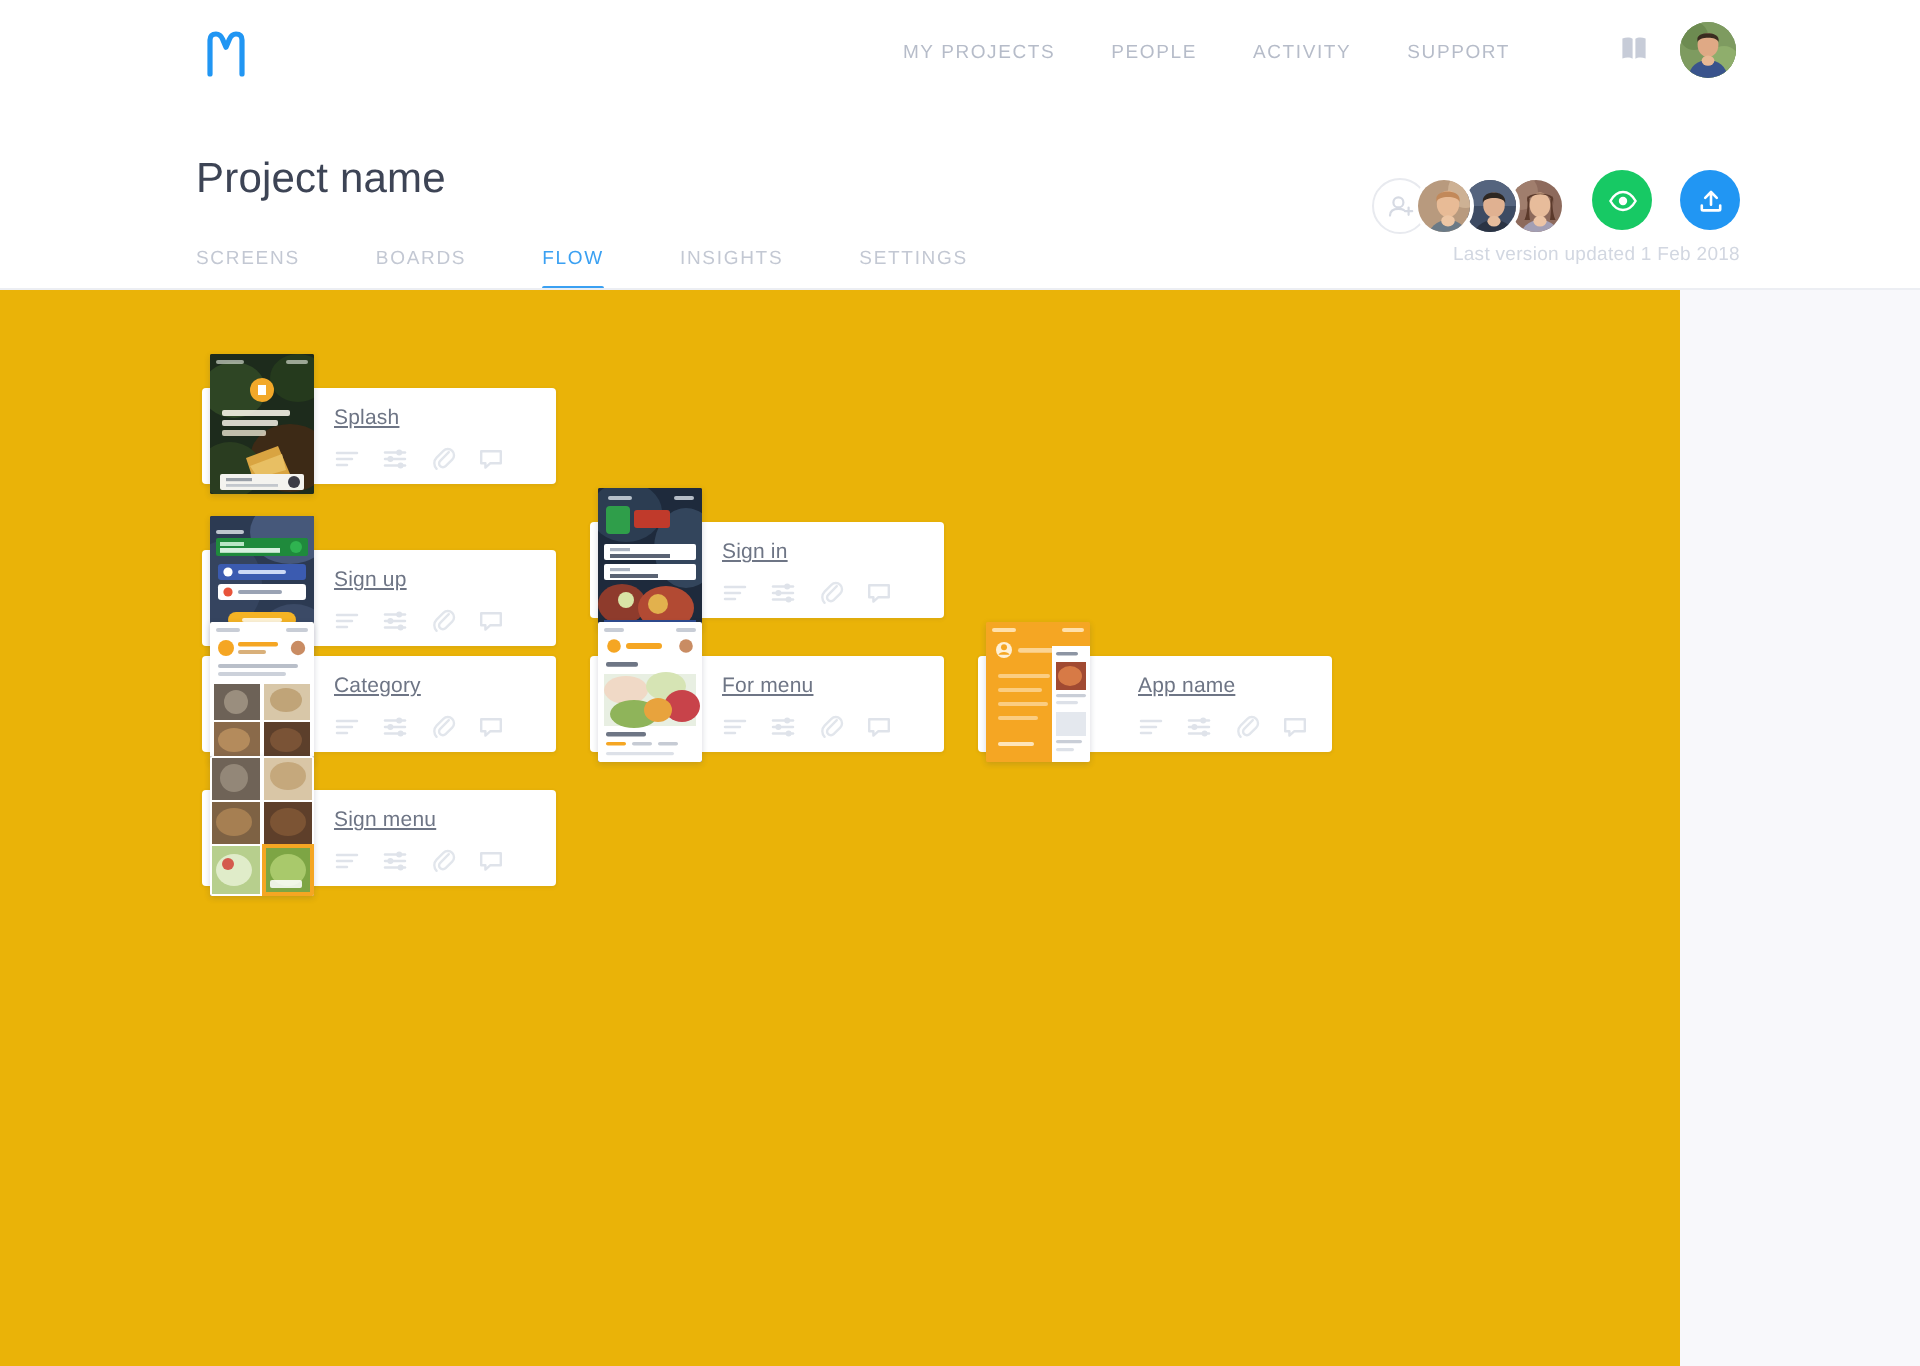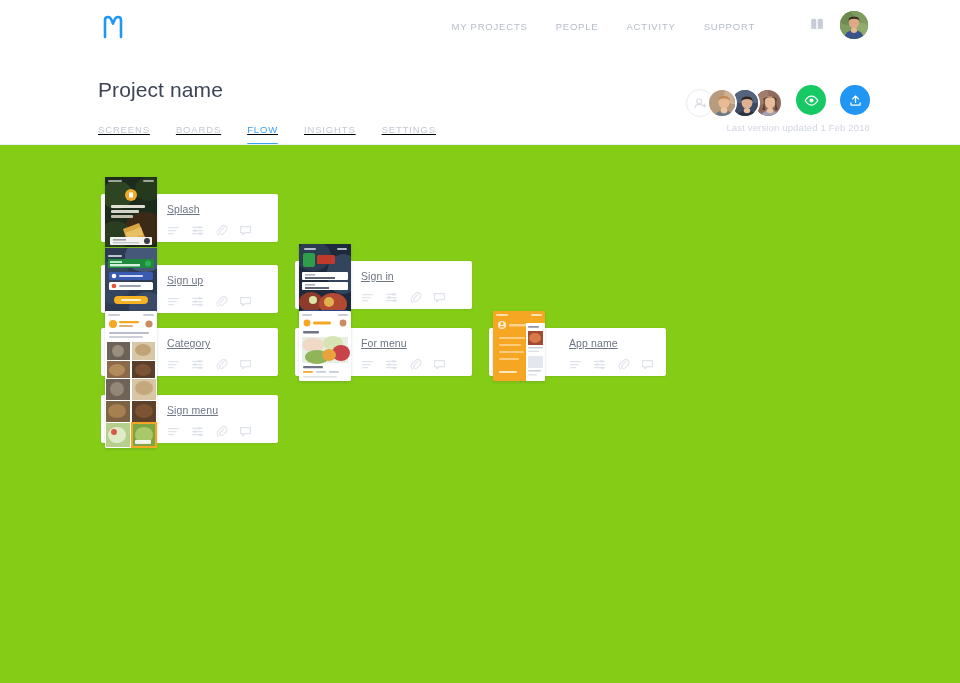--- a/index.html
+++ b/index.html
@@ -2,21 +2,21 @@
 <html><head>
 <meta charset="utf-8">
 <style>
   * { box-sizing: border-box; margin: 0; padding: 0; }
   html, body {
     width: 960px; height: 683px;
     font-family: "Liberation Sans", sans-serif;
     background: #f8f8fb;
     overflow: hidden;
   }
-  .page { position: relative; width: 960px; height: 683px; background: #84cc16; }
+  .page { position: relative; width: 840px; height: 683px; background: #eab308; }
 
   
   .header {
     position: absolute; top: 0; left: 0;
     width: 960px; height: 145px;
     background: #ffffff;
   }
   .topbar {
     position: absolute; top: 0; left: 0; width: 960px; height: 56px;
     display: flex; align-items: center;
@@ -77,21 +77,21 @@
     width: 30px; height: 30px; border-radius: 50%;
     display: flex; align-items: center; justify-content: center;
     cursor: pointer; border: none;
   }
   .btn-preview { right: 134px; background: #17c964; }
   .btn-upload  { right: 90px;  background: #2196f3; }
 
   
   .tabs {
     position: absolute; left: 98px; bottom: 0;
-    display: flex; align-items: flex-end; gap: 26px; height: 40px; text-decoration: underline;
+    display: flex; align-items: flex-end; gap: 38px; height: 40px;
   }
   .tab {
     font-size: 9.5px; letter-spacing: 0.85px; color: #c3c8d3;
     text-transform: uppercase; cursor: pointer;
     padding-bottom: 10px; position: relative;
   }
   .tab.active { color: #3aa0f2; }
   .tab.active:after {
     content: ""; position: absolute; left: 0; right: 0; bottom: 0;
     height: 2px; background: #3aa0f2; border-radius: 1px;
@@ -312,21 +312,21 @@
           </span>
           <span class="cico">
             <svg width="13" height="13" viewBox="0 0 13 13">
                 <path d="M1.6 2.6 h9.8 v6 h-5.2 l-2.5 2.2 v-2.2 h-2.1 z" fill="none" stroke="#dfe3ea" stroke-width="1.2" stroke-linejoin="round"></path>
               </svg>
           </span>
         </div>
       </div>
     </div>
 
-    <div class="card" style="left:101px; top:120px; width:177px;">
+    <div class="card" style="left:101px; top:130px; width:177px;">
       <div class="thumb">
         <svg width="52" height="70" viewBox="0 0 52 70">
           <rect width="52" height="70" fill="#2c3a52"></rect>
           <ellipse cx="40" cy="8" rx="20" ry="16" fill="#46587a"></ellipse>
           <ellipse cx="8" cy="34" rx="18" ry="22" fill="#35445f"></ellipse>
           <ellipse cx="42" cy="60" rx="18" ry="16" fill="#3b4a66"></ellipse>
           <rect x="3" y="11" width="46" height="9" rx="1" fill="#1f8a3c"></rect>
           <rect x="5" y="13" width="12" height="2" fill="#b9e6c6"></rect>
           <rect x="5" y="16" width="30" height="2.4" fill="#d7f0de"></rect>
           <circle cx="43" cy="15.5" r="3" fill="#2fb350"></circle>

